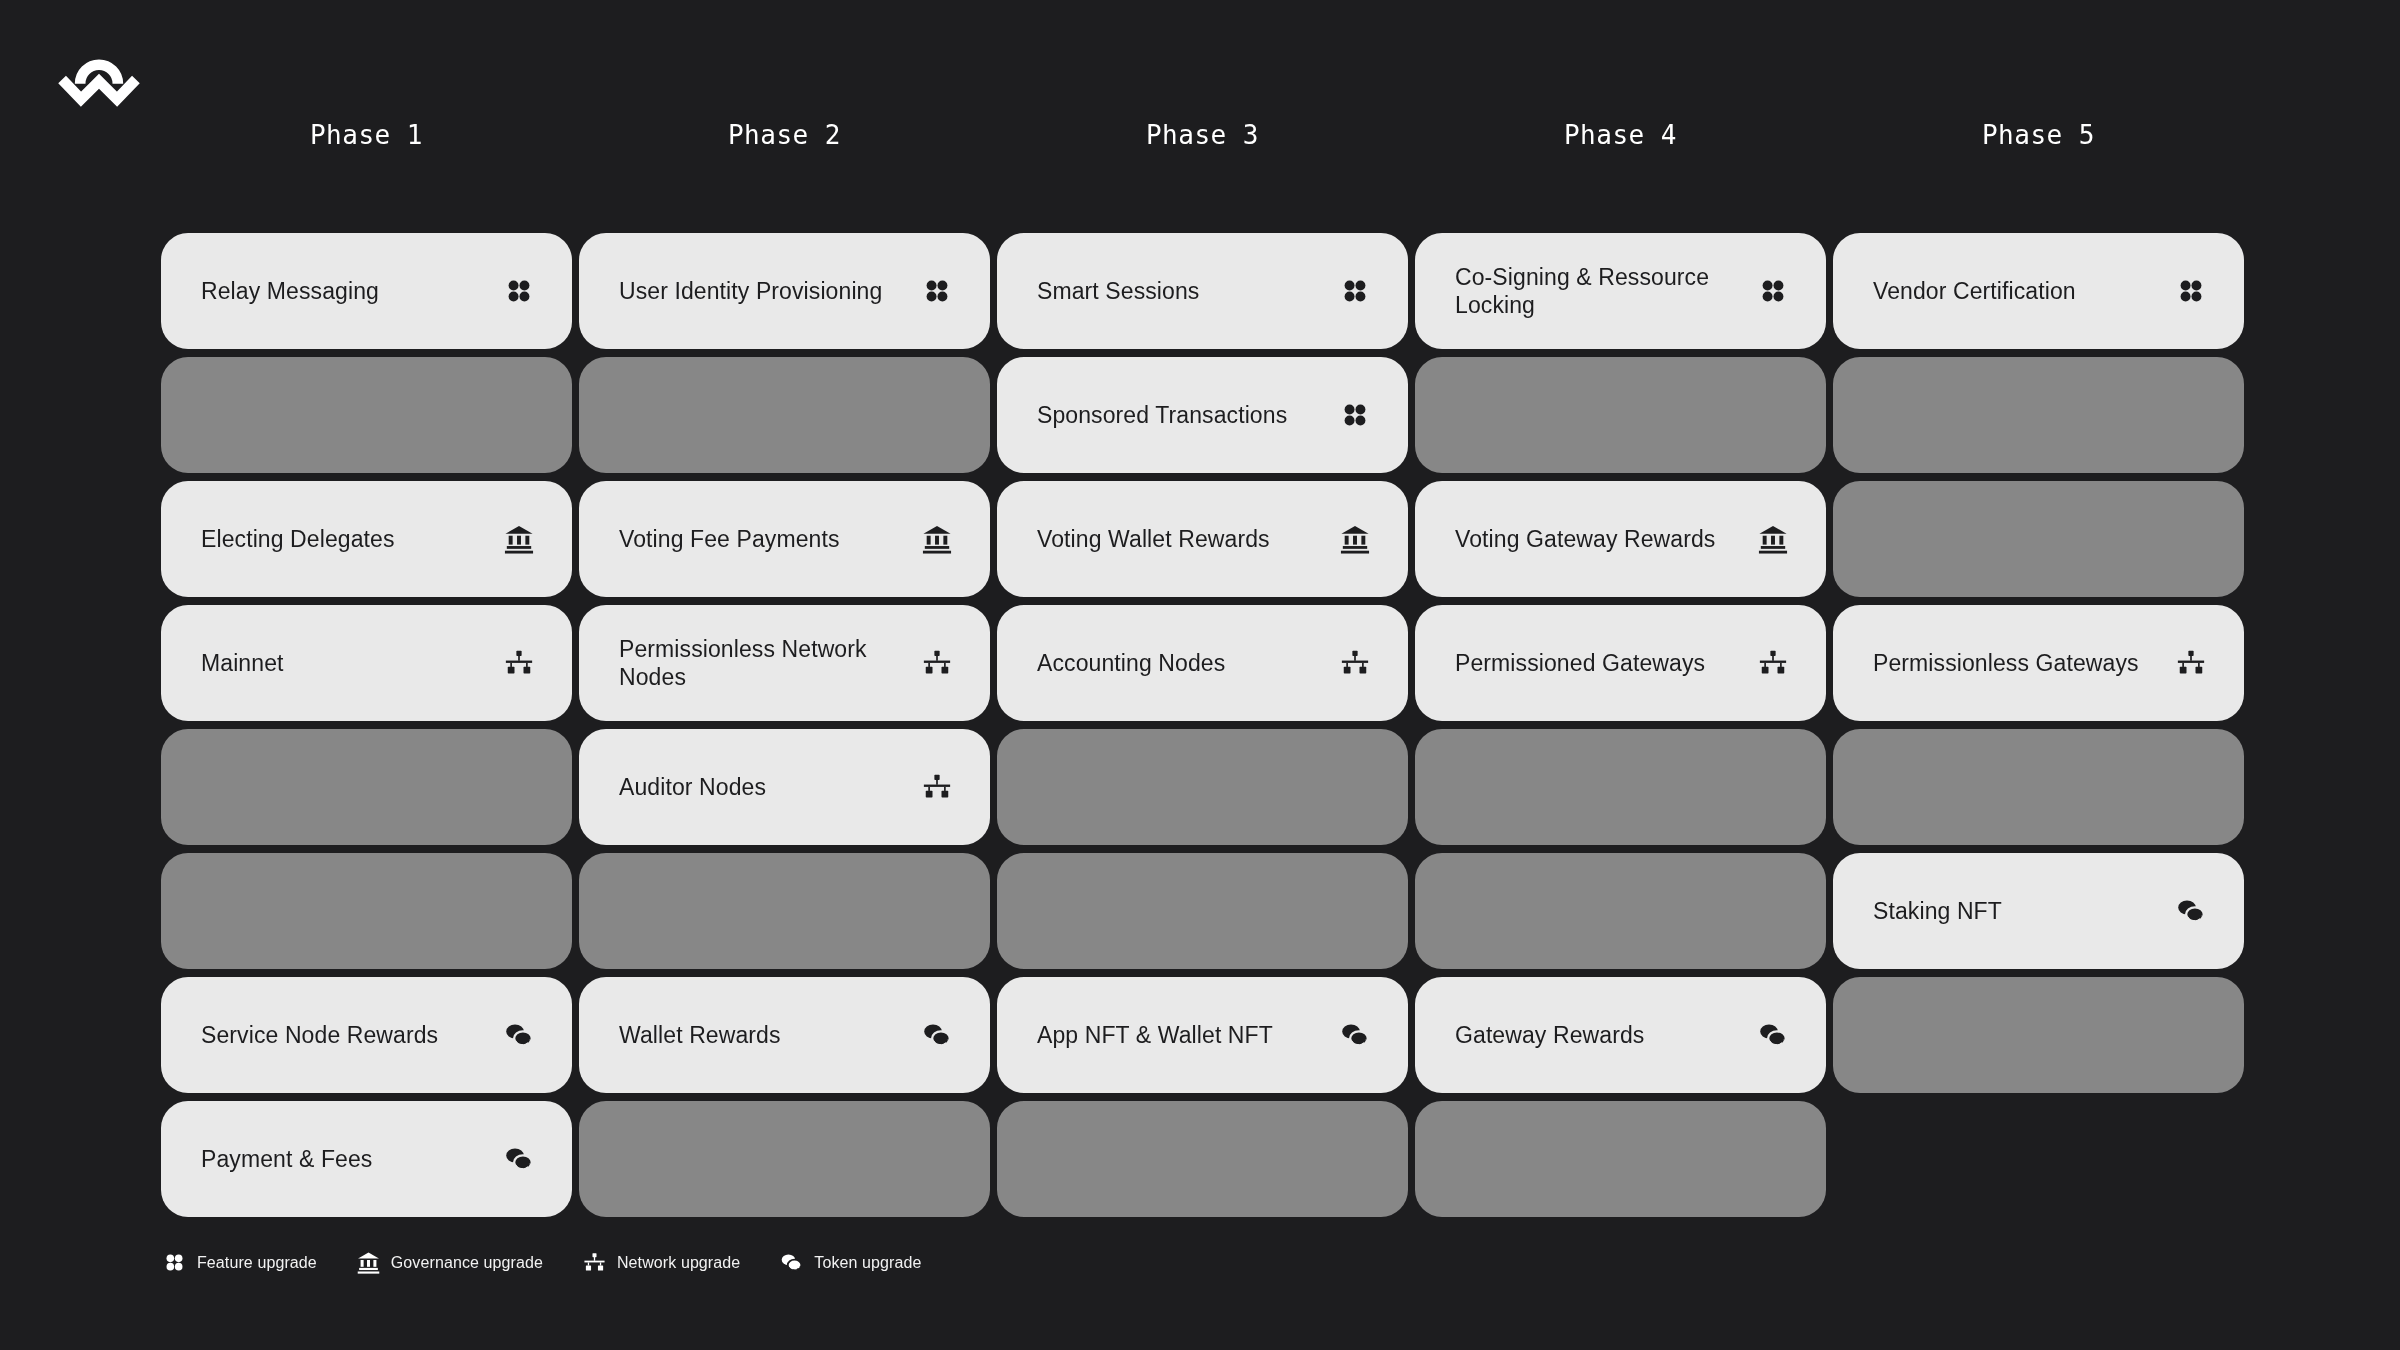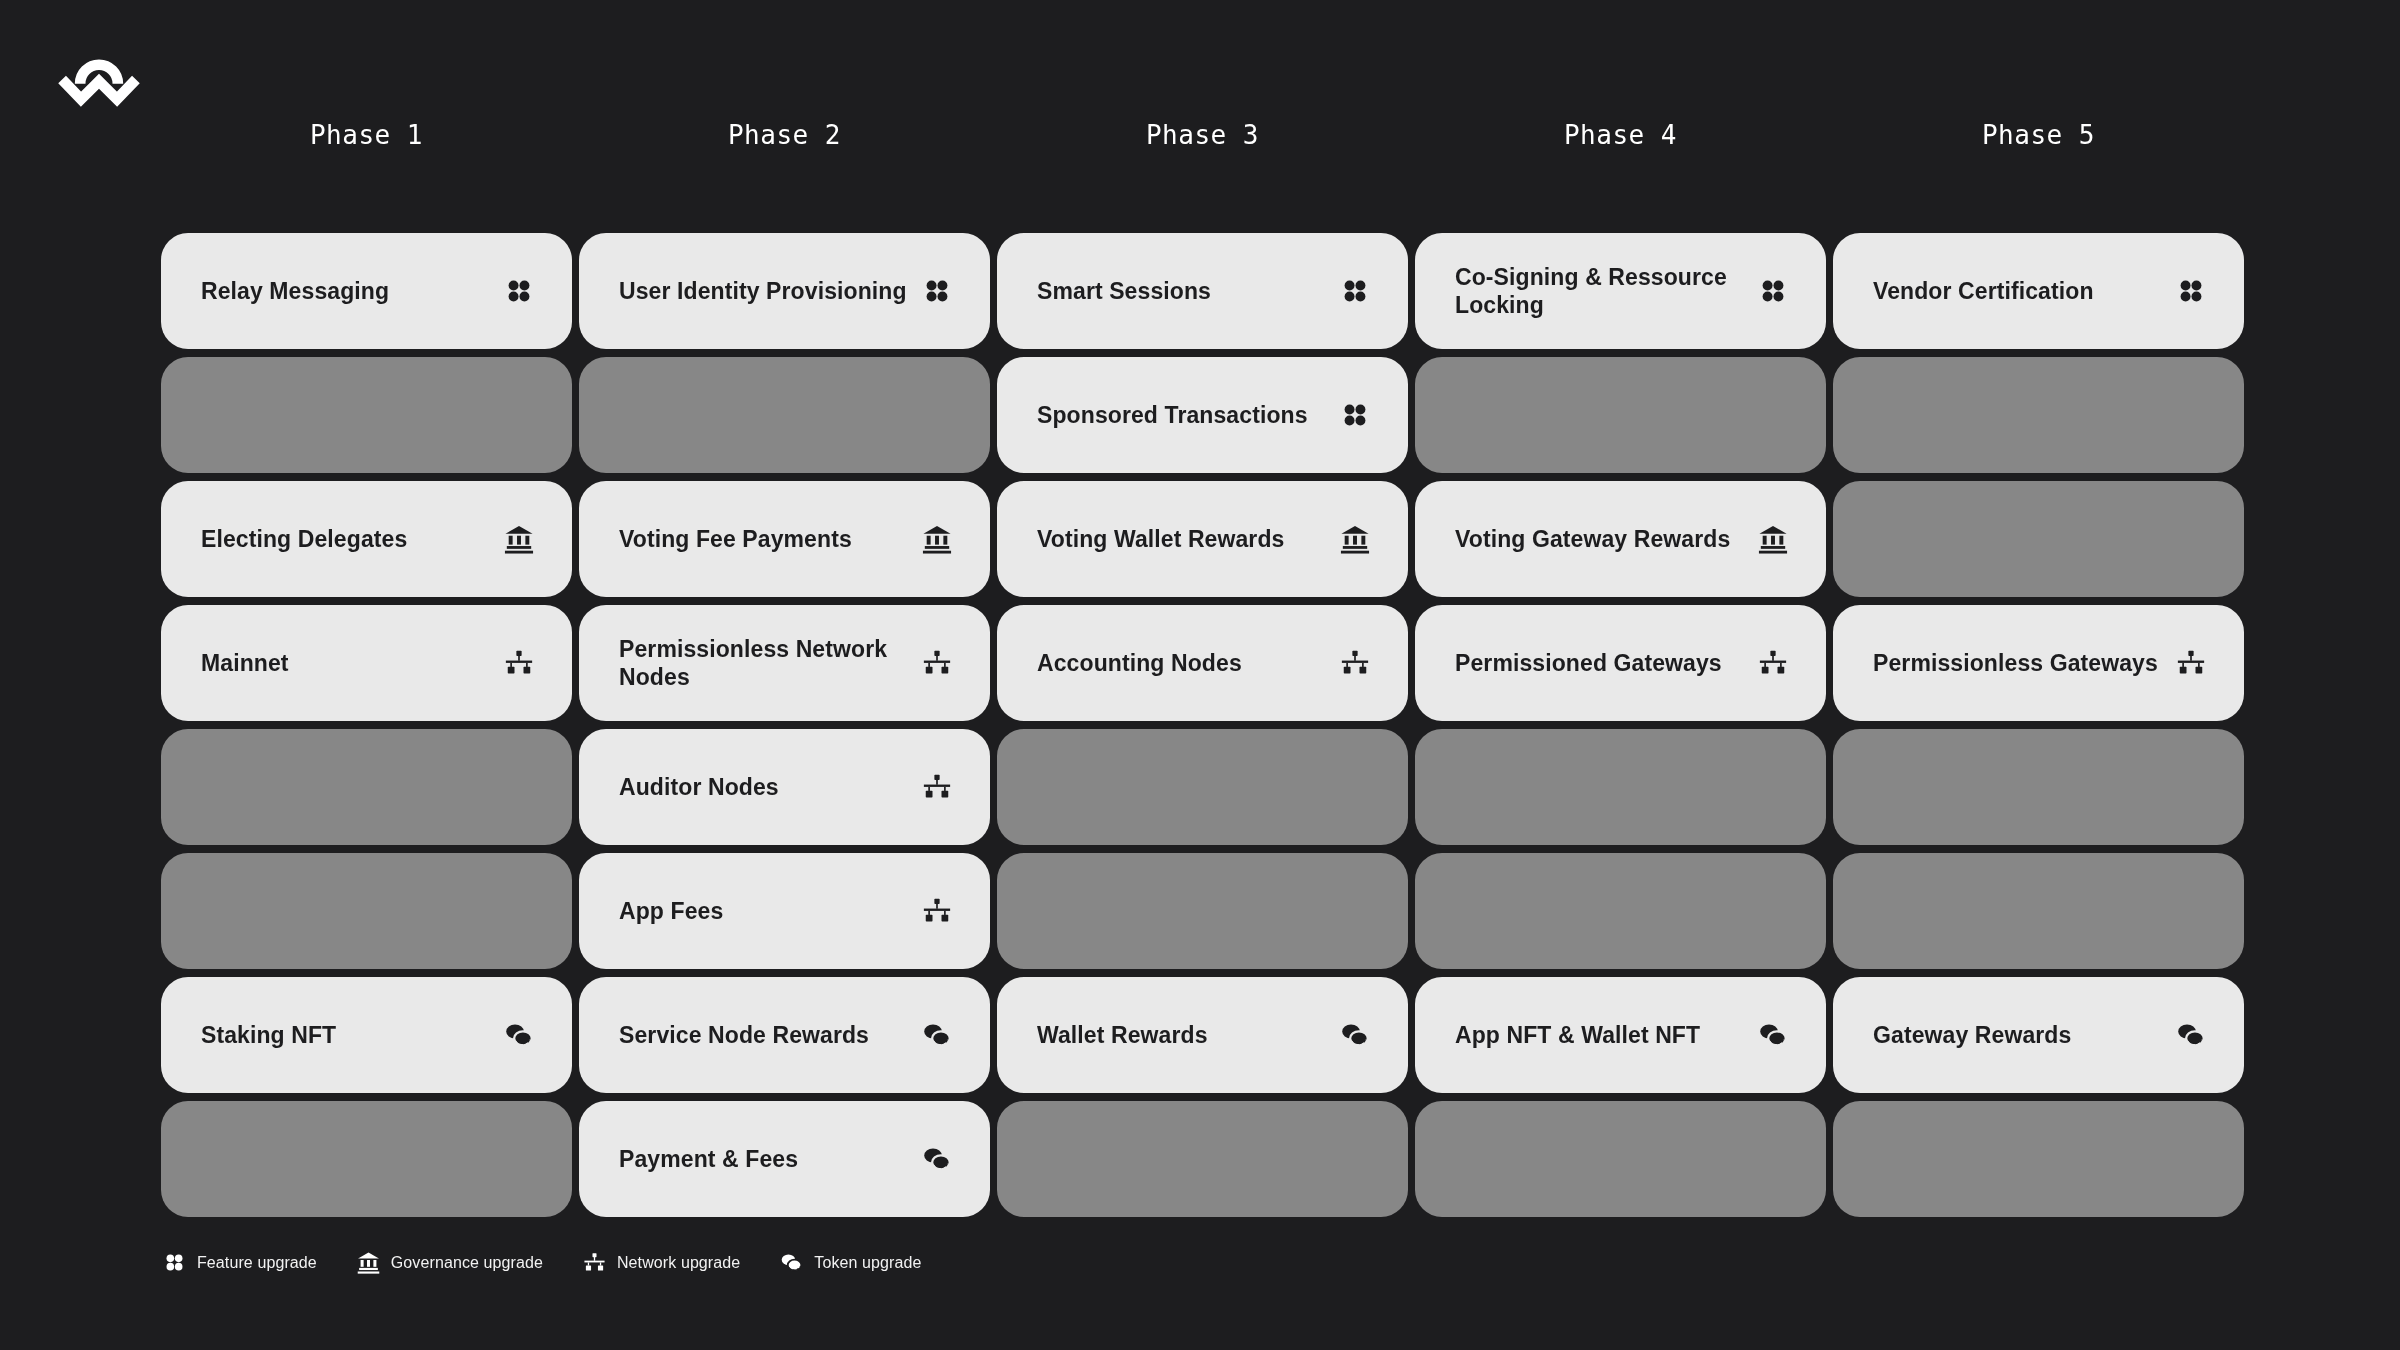--- a/index.html
+++ b/index.html
@@ -31,21 +31,21 @@
     text-align:center;
     color:var(--header-text);
     font-family:"DejaVu Sans Mono", monospace;
     font-size:26px;font-weight:500;letter-spacing:.5px;
   }
   .grid{
     position:absolute;left:161px;top:233px;width:2083px;
     display:grid;
     grid-template-columns:repeat(5,1fr);
     grid-template-rows:repeat(8,116px);
-    column-gap:7px;row-gap:8px;font-weight:bold;
+    column-gap:7px;row-gap:8px;
   }
   .card{
     --surface:var(--card-bg);
     background:var(--card-bg);
     border-radius:27px;
     display:flex;align-items:center;justify-content:space-between;
     padding:0 38px 0 40px;
     color:var(--card-text);
   }
   .card.placeholder{
@@ -295,34 +295,20 @@
           <rect x="4" y="20" width="7.2" height="7.2" rx="0.8"></rect>
           <rect x="23.5" y="15.9" width="1.8" height="4.3"></rect>
           <rect x="20.8" y="20" width="7.2" height="7.2" rx="0.8"></rect>
         </svg>
       </span>
     </div>
     <div class="card placeholder"></div>
     <div class="card placeholder"></div>
     <div class="card placeholder"></div>
     <div class="card placeholder"></div>
-    <div class="card">
-      <span class="card-label">App Fees</span>
-      <span class="card-icon icon">
-        <svg viewBox="0 0 32 32">
-          <rect x="13.2" y="3" width="5.6" height="5.6" rx="0.8"></rect>
-          <rect x="15.1" y="8.4" width="1.8" height="5.2"></rect>
-          <rect x="2" y="13.4" width="28" height="2.5"></rect>
-          <rect x="6.7" y="15.9" width="1.8" height="4.3"></rect>
-          <rect x="4" y="20" width="7.2" height="7.2" rx="0.8"></rect>
-          <rect x="23.5" y="15.9" width="1.8" height="4.3"></rect>
-          <rect x="20.8" y="20" width="7.2" height="7.2" rx="0.8"></rect>
-        </svg>
-      </span>
-    </div>
     <div class="card placeholder"></div>
     <div class="card placeholder"></div>
     <div class="card placeholder"></div>
     <div class="card">
       <span class="card-label">Staking NFT</span>
       <span class="card-icon icon">
         <svg viewBox="0 0 34 28">
           <ellipse cx="12.5" cy="10" rx="10" ry="8"></ellipse>
           <ellipse cx="21.5" cy="17.8" rx="10" ry="8" stroke="var(--surface)" stroke-width="2.6"></ellipse>
           <path d="M13 21.5 A 8.6 6.6 0 0 0 29.5 19.5" fill="none" stroke="var(--surface)" stroke-width="2.4" stroke-dasharray="3.2 3.4"></path>

